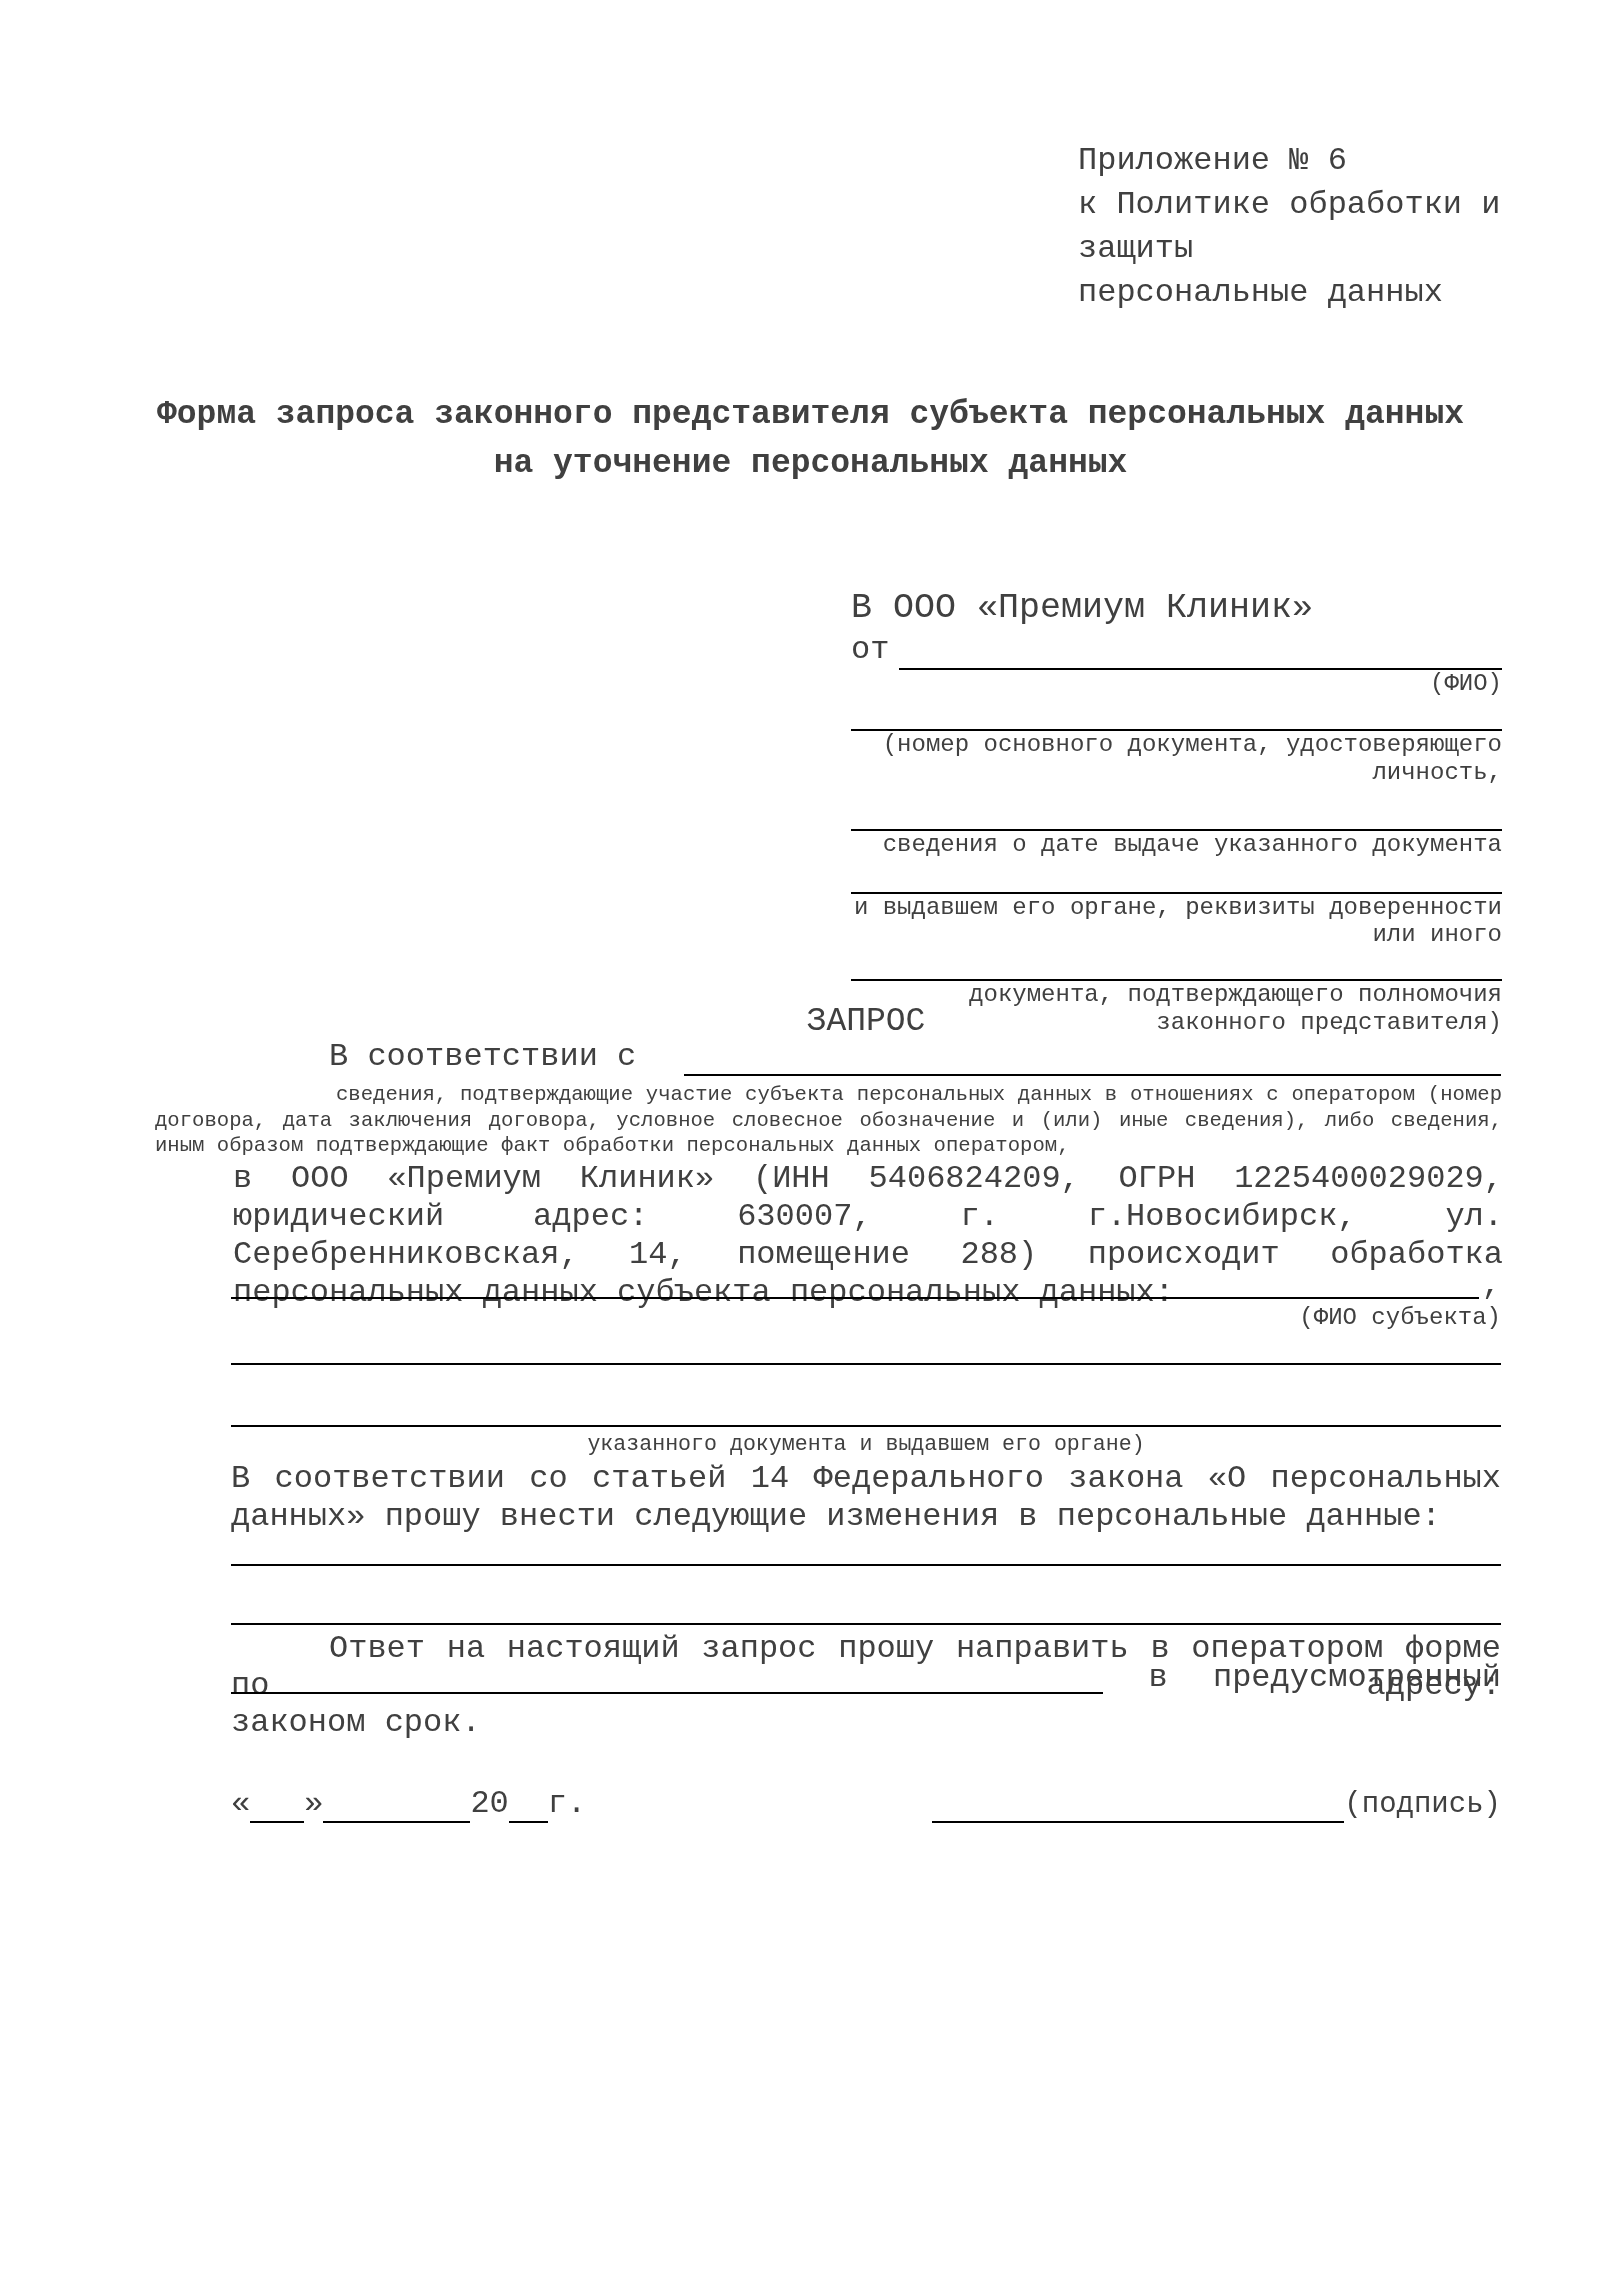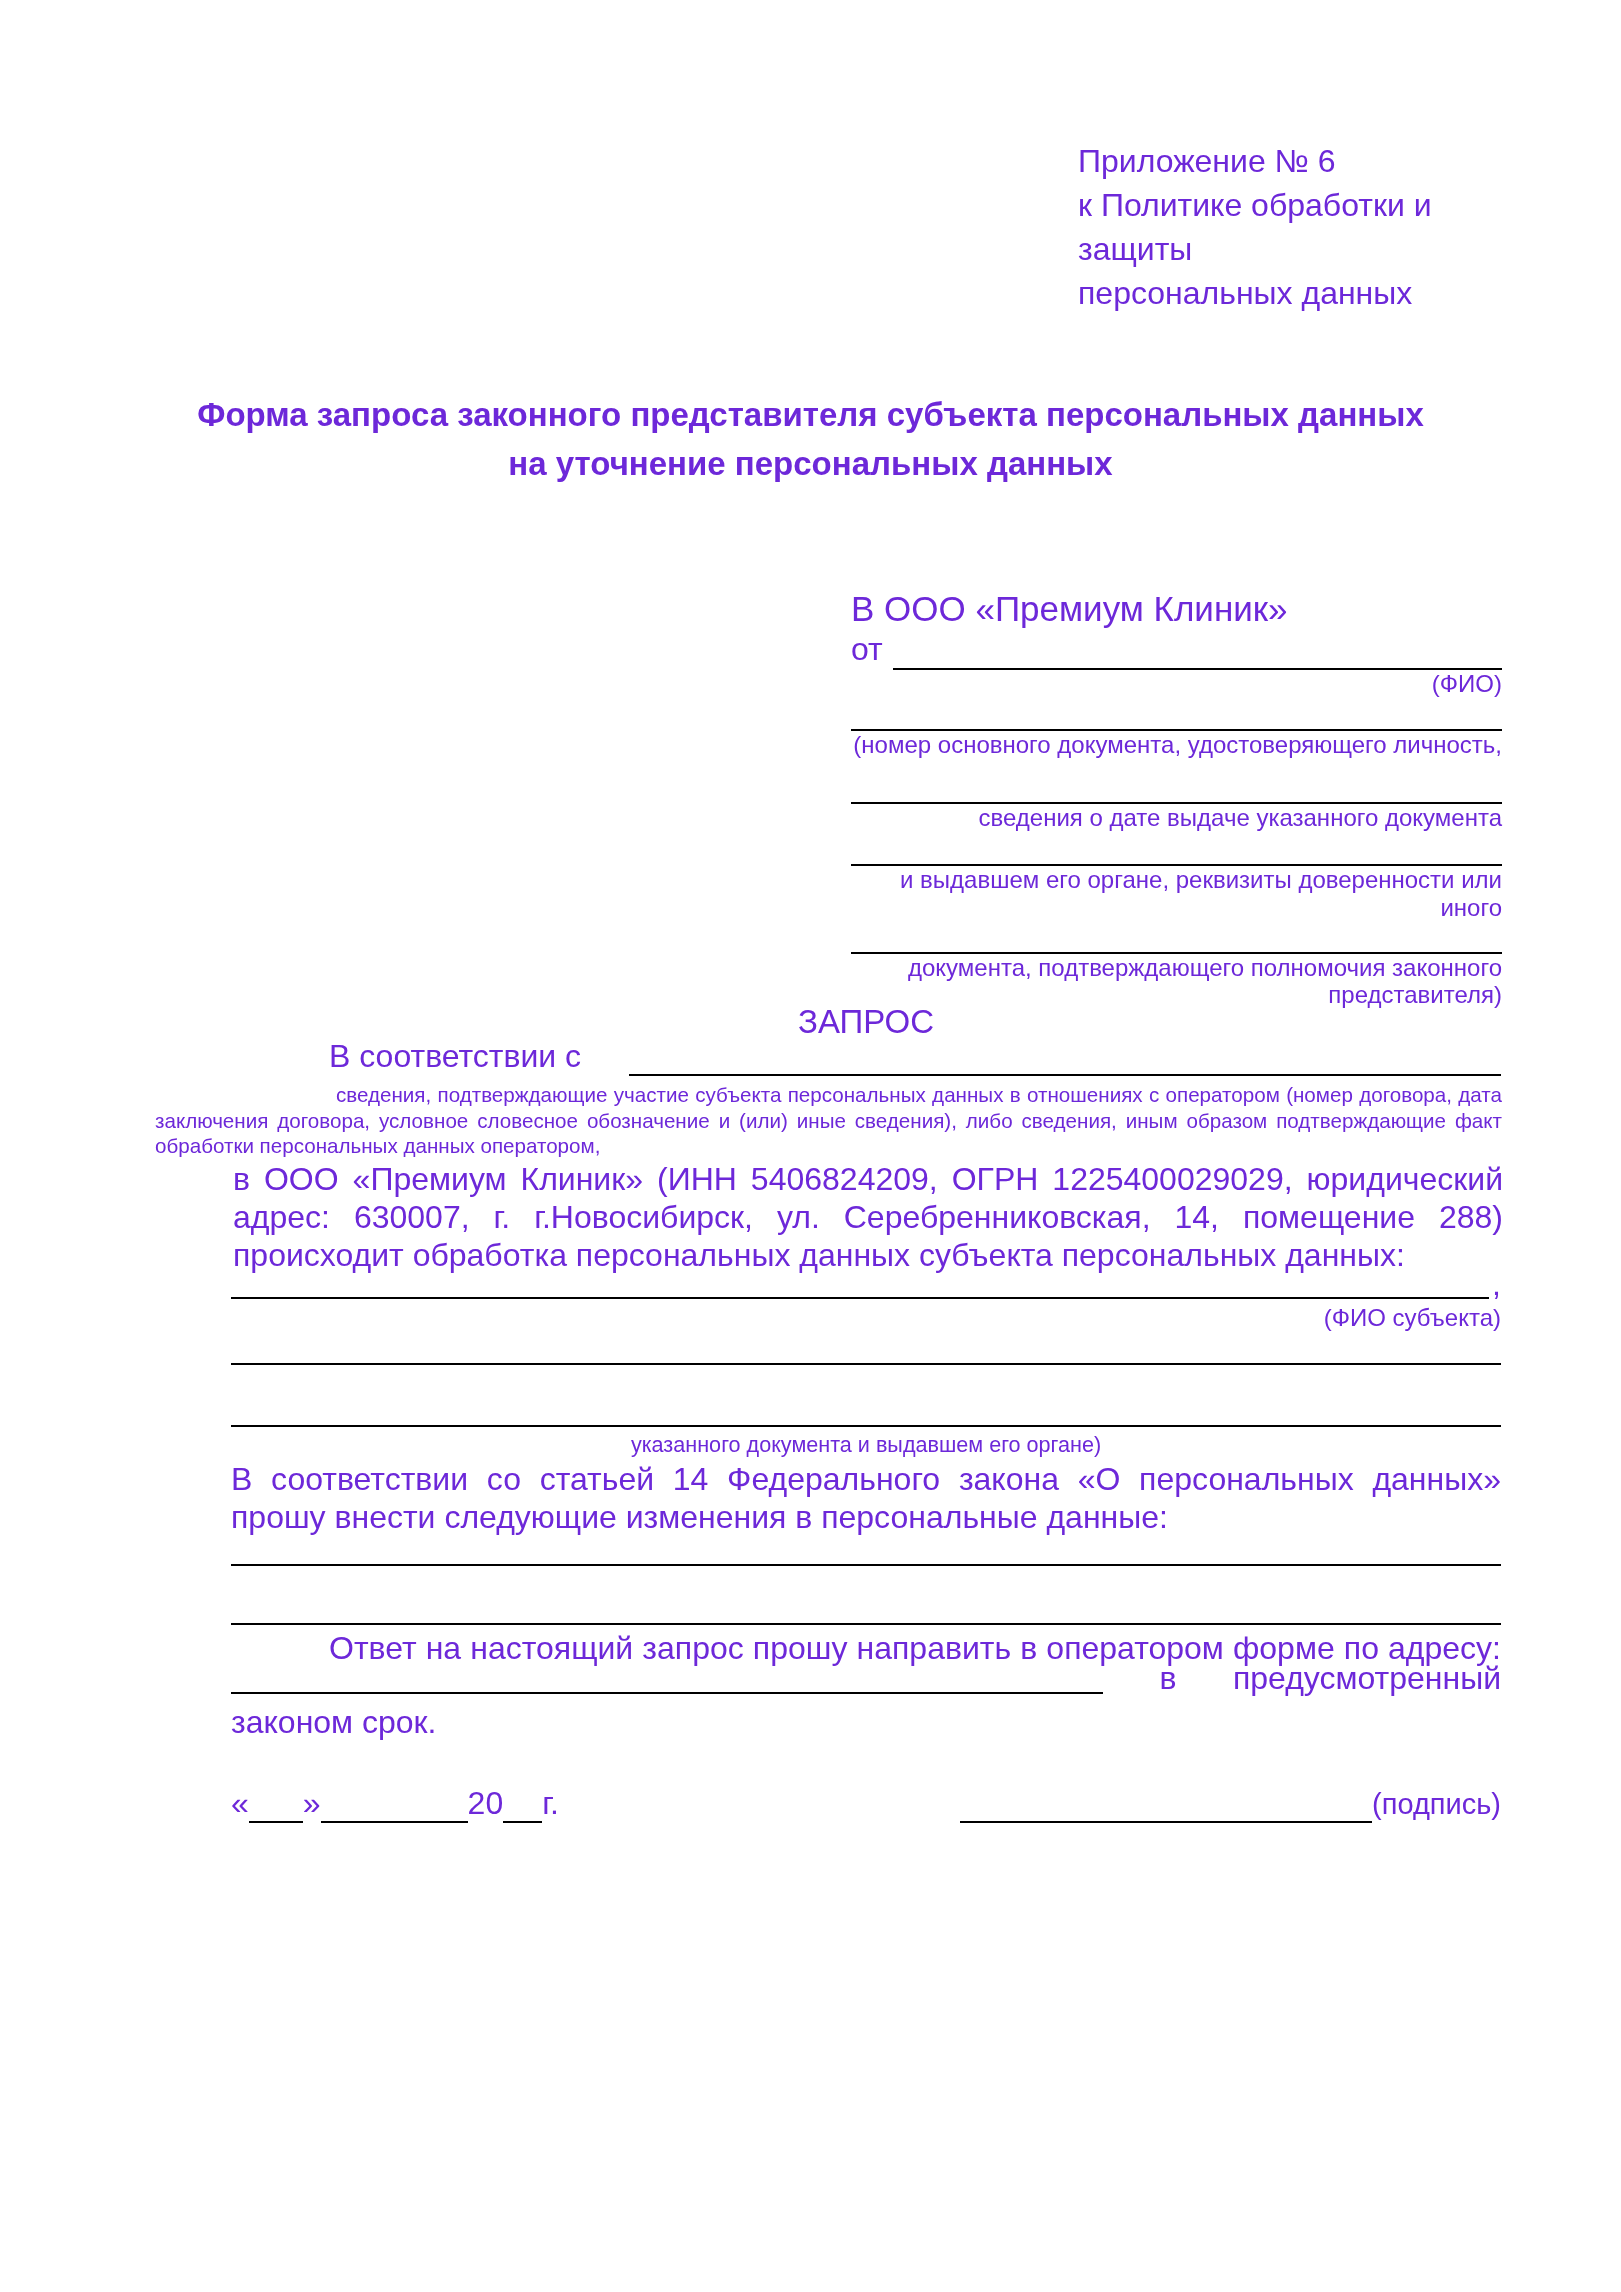--- a/index.html
+++ b/index.html
@@ -1,22 +1,22 @@
 <!DOCTYPE html>
 <html><head>
 <meta charset="utf-8">
 <style>
   * { margin:0; padding:0; box-sizing:border-box; }
   html,body { background:#ffffff; }
   .page {
     position:relative;
     width:1621px; height:2293px;
     background:#ffffff;
-    color:#6d28d9;
-    font-family:Liberation Sans, sans-serif;
+    color:#404040;
+    font-family:Liberation Mono, monospace;
     overflow:hidden;
   }
   .abs { position:absolute; }
 
   
   .header-block { left:1078px; top:139px; width:431px; font-size:32px; line-height:44px; }
 
   
   .title-block { left:134px; top:390px; width:1353px; text-align:center;
                  font-weight:bold; font-size:33px; line-height:49px; }
@@ -69,21 +69,21 @@
   .sig-cap { font-size:29px; line-height:37px; }
 </style>
 </head>
 <body>
 
 <div class="page">
 
   <div class="abs header-block">
     <div>Приложение № 6</div>
     <div>к Политике обработки и защиты</div>
-    <div>персональных данных</div>
+    <div>персональные данных</div>
   </div>
 
   <div class="abs title-block">
     <div>Форма запроса законного представителя субъекта персональных данных</div>
     <div>на уточнение персональных данных</div>
   </div>
 
   <div class="abs addr-block">
     <div class="addr-to">В ООО «Премиум Клиник»</div>
     <div class="from-row">

